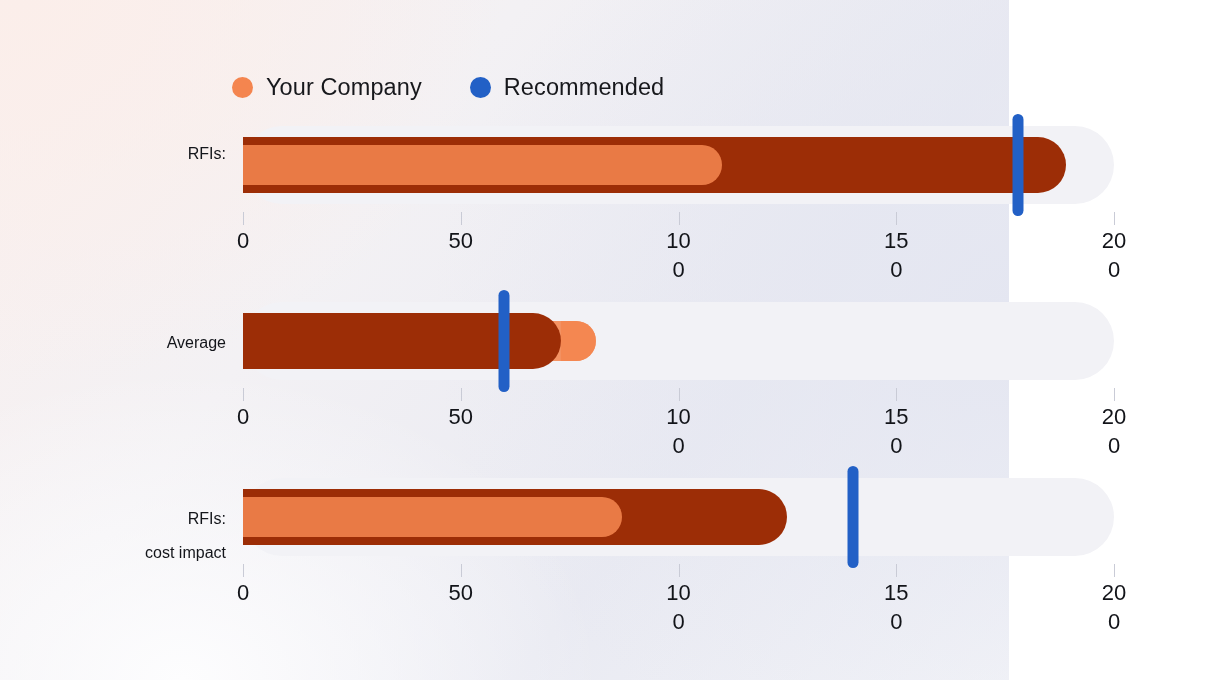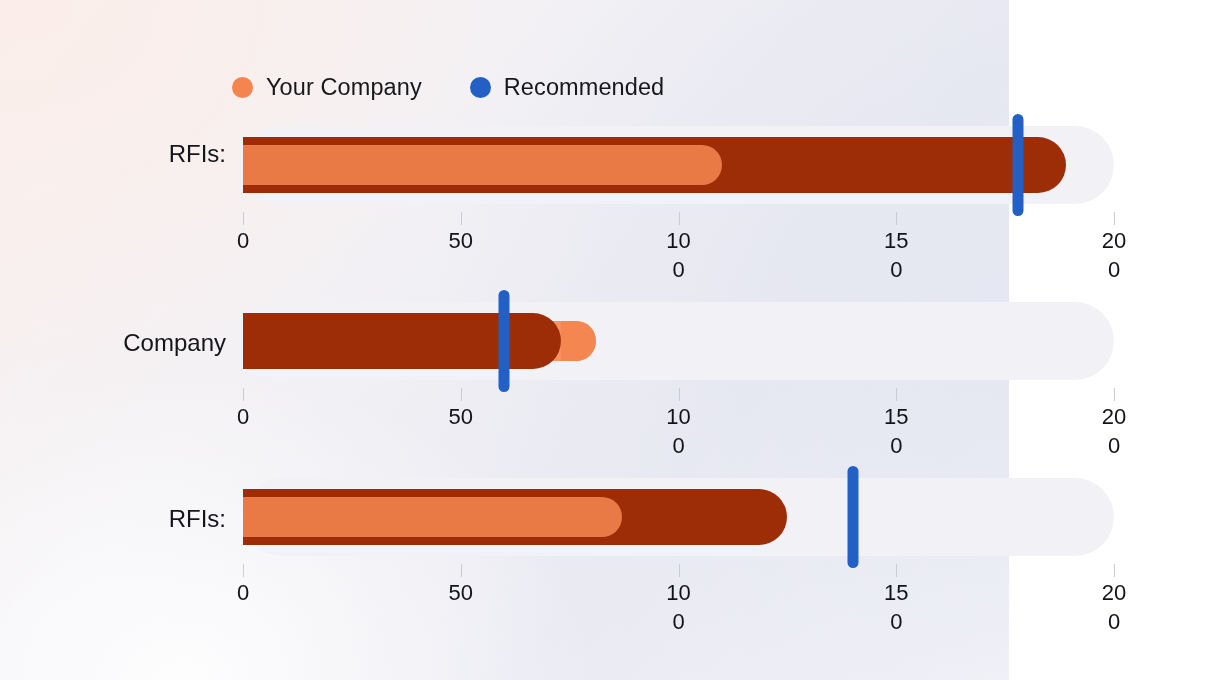--- a/index.html
+++ b/index.html
@@ -58,21 +58,21 @@
   .row { position: absolute; left: 0; width: 1210px; }
   #row-0 { top: 120px; }
   #row-1 { top: 296px; }
   #row-2 { top: 472px; }
 
   .row-label {
     position: absolute;
     left: 18px;
     width: 208px;
     text-align: right;
-    font-size: 24px;
+    font-size: 16px;
     line-height: 34px;
     color: #13151a;
   }
   #row-0 .row-label { top: 17px; }
   #row-1 .row-label { top: 30px; }
   #row-2 .row-label { top: 30px; }
 
   .plot {
     position: absolute;
     left: 243px;
@@ -182,21 +182,21 @@
         <div class="tick-label" style="left: 435.5px;">100</div>
         <div class="tick-line" style="left: 653.25px;"></div>
         <div class="tick-label" style="left: 653.25px;">150</div>
         <div class="tick-line" style="left: 871px;"></div>
         <div class="tick-label" style="left: 871px;">200</div>
       </div>
   </div>
 
   <div class="row" id="row-1">
     <div class="row-label">
-        <div>Company</div>
+        <div>Average</div>
       </div>
     <div class="plot">
       <div class="track"></div>
       <div class="bar-primary" style="width: 352.755px;"></div>
       <div class="bar-measure" style="width: 317.915px;"></div>
       <div class="bar-primary overlap" style="width: 352.755px; clip-path: inset(0px 0px 0px 317.915px); border-radius: 0px 20px 20px 0px;"></div>
       <div class="marker" style="left: 261.3px;"></div>
     </div>
     <div class="axis">
         <div class="tick-line" style="left: 0px;"></div>
@@ -208,20 +208,21 @@
         <div class="tick-line" style="left: 653.25px;"></div>
         <div class="tick-label" style="left: 653.25px;">150</div>
         <div class="tick-line" style="left: 871px;"></div>
         <div class="tick-label" style="left: 871px;">200</div>
       </div>
   </div>
 
   <div class="row" id="row-2">
     <div class="row-label">
         <div>RFIs:</div>
+        <div>cost impact</div>
       </div>
     <div class="plot">
       <div class="track"></div>
       <div class="bar-measure" style="width: 544.375px;"></div>
       <div class="bar-primary" style="width: 378.885px;"></div>
       <div class="marker" style="left: 609.7px;"></div>
     </div>
     <div class="axis">
         <div class="tick-line" style="left: 0px;"></div>
         <div class="tick-label" style="left: 0px;">0</div>

